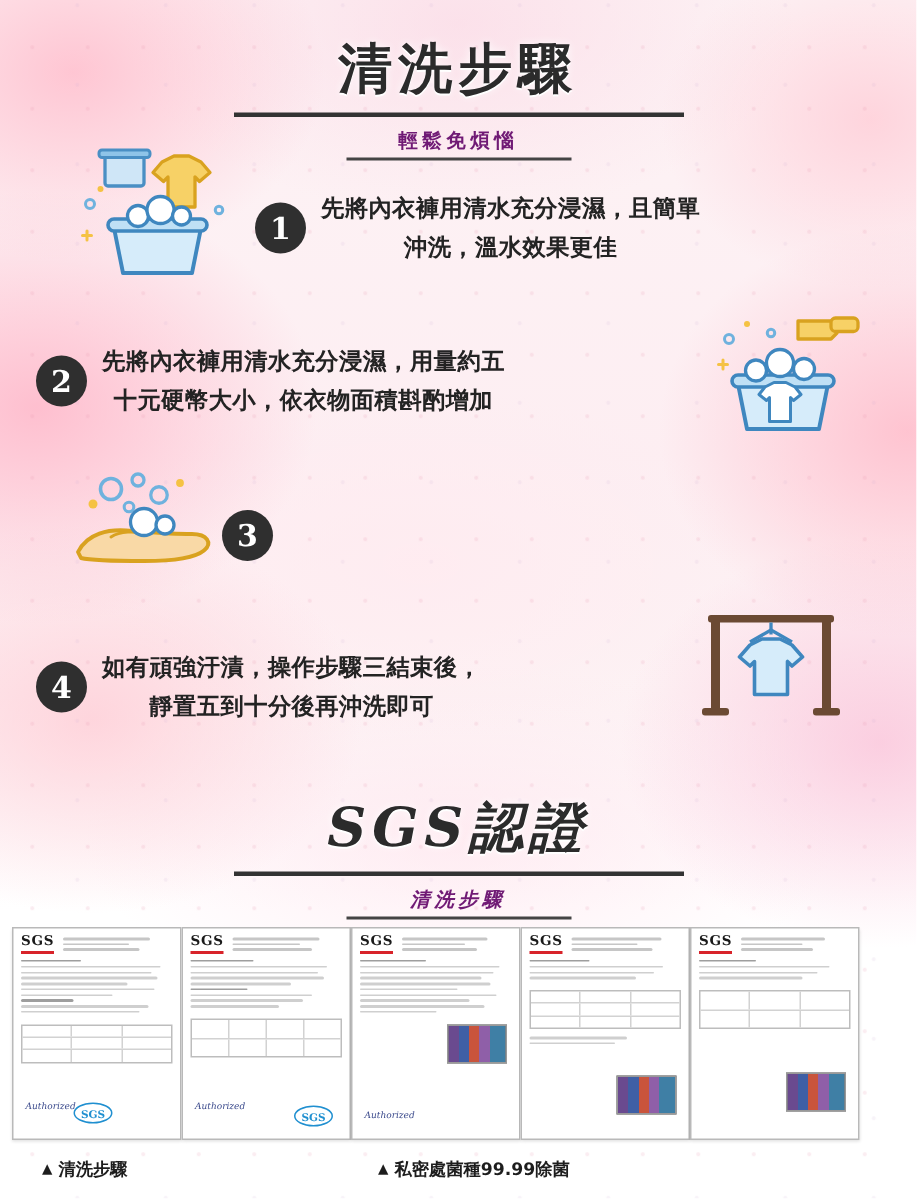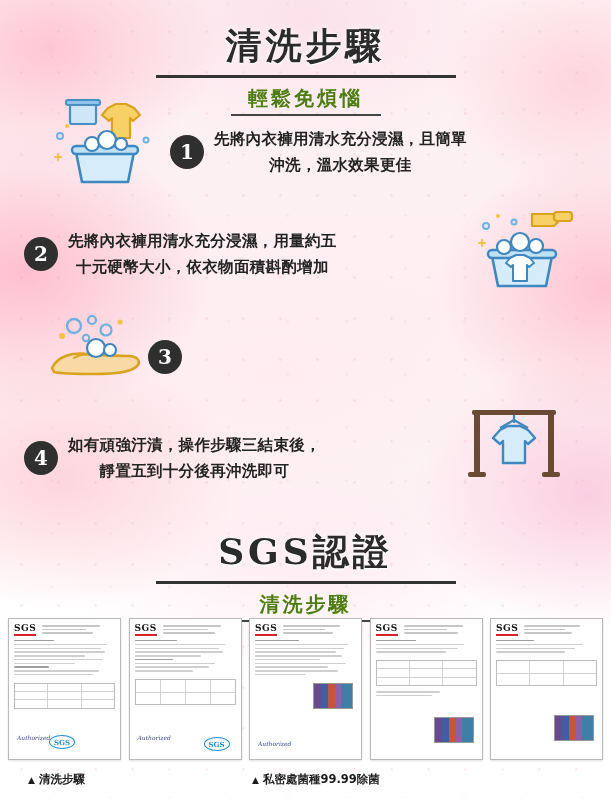--- a/index.html
+++ b/index.html
@@ -57,34 +57,34 @@
   }
   .title-rule {
     width: 300px;
     height: 3px;
     margin: 4px auto 0;
     background: #333;
   }
   .sub-title {
     font-family: "DejaVu Serif", serif;
     font-weight: bold;
-    font-size: 20px;
+    font-size: 13px;
     letter-spacing: 3px;
-    color: #4d7c0f;
+    color: #701a75;
     margin-top: 7px;
   }
   .sub-rule {
     width: 150px;
     height: 2px;
     margin: 2px auto 0;
     background: #444;
   }
 
   #wash-title-block { position: absolute; top: 22px; left: 0; width: 611px; }
-  #sgs-title-block  { position: absolute; top: 528px; left: 0; width: 611px; }
+  #sgs-title-block  { position: absolute; top: 528px; left: 0; width: 611px; font-style: italic; }
 
   
   .step {
     position: absolute;
     display: flex;
     align-items: center;
   }
   .step-num {
     width: 34px; height: 34px;
     border-radius: 50%;
@@ -120,21 +120,20 @@
   #illus-hand-foam        { top: 312px; left: 44px;  }
   #illus-drying-rack      { top: 404px; left: 460px; }
 
   
   #cert-row {
     position: absolute;
     top: 618px;
     left: 8px;
     width: 595px;
     display: flex;
-    justify-content: space-between;
   }
   .cert {
     width: 113px;
     height: 142px;
     background: #fff;
     border: 1px solid #b9b9b9;
     position: relative;
     overflow: hidden;
     box-shadow: 0 1px 2px rgba(0,0,0,.12);
   }

